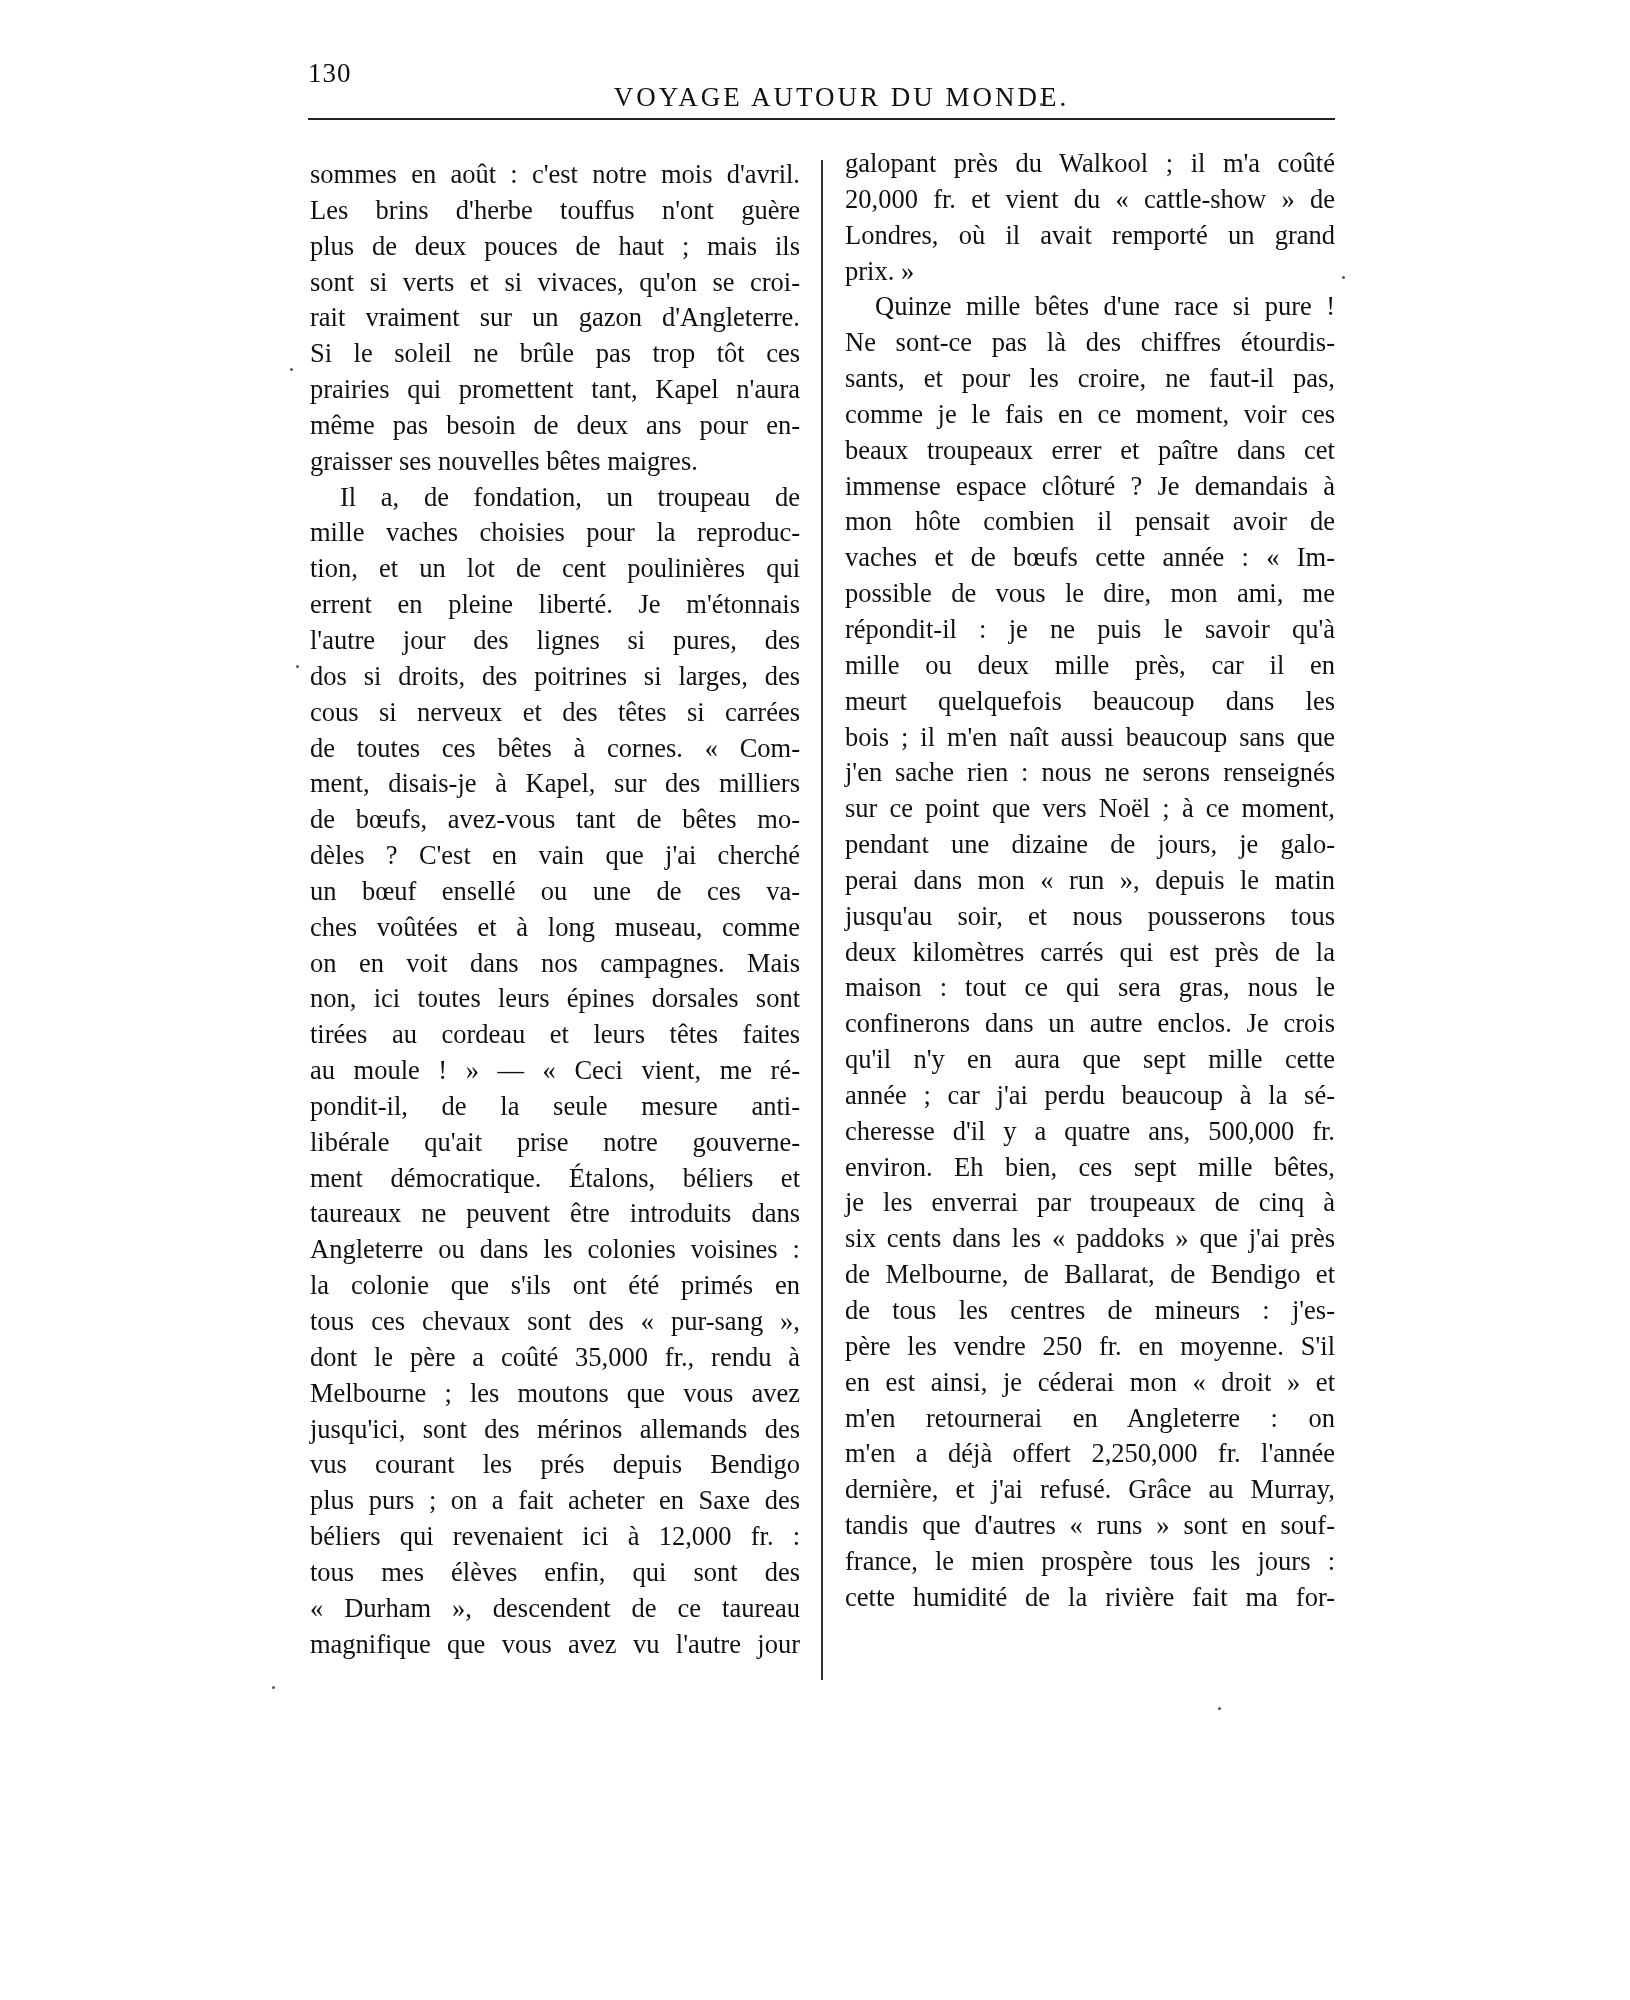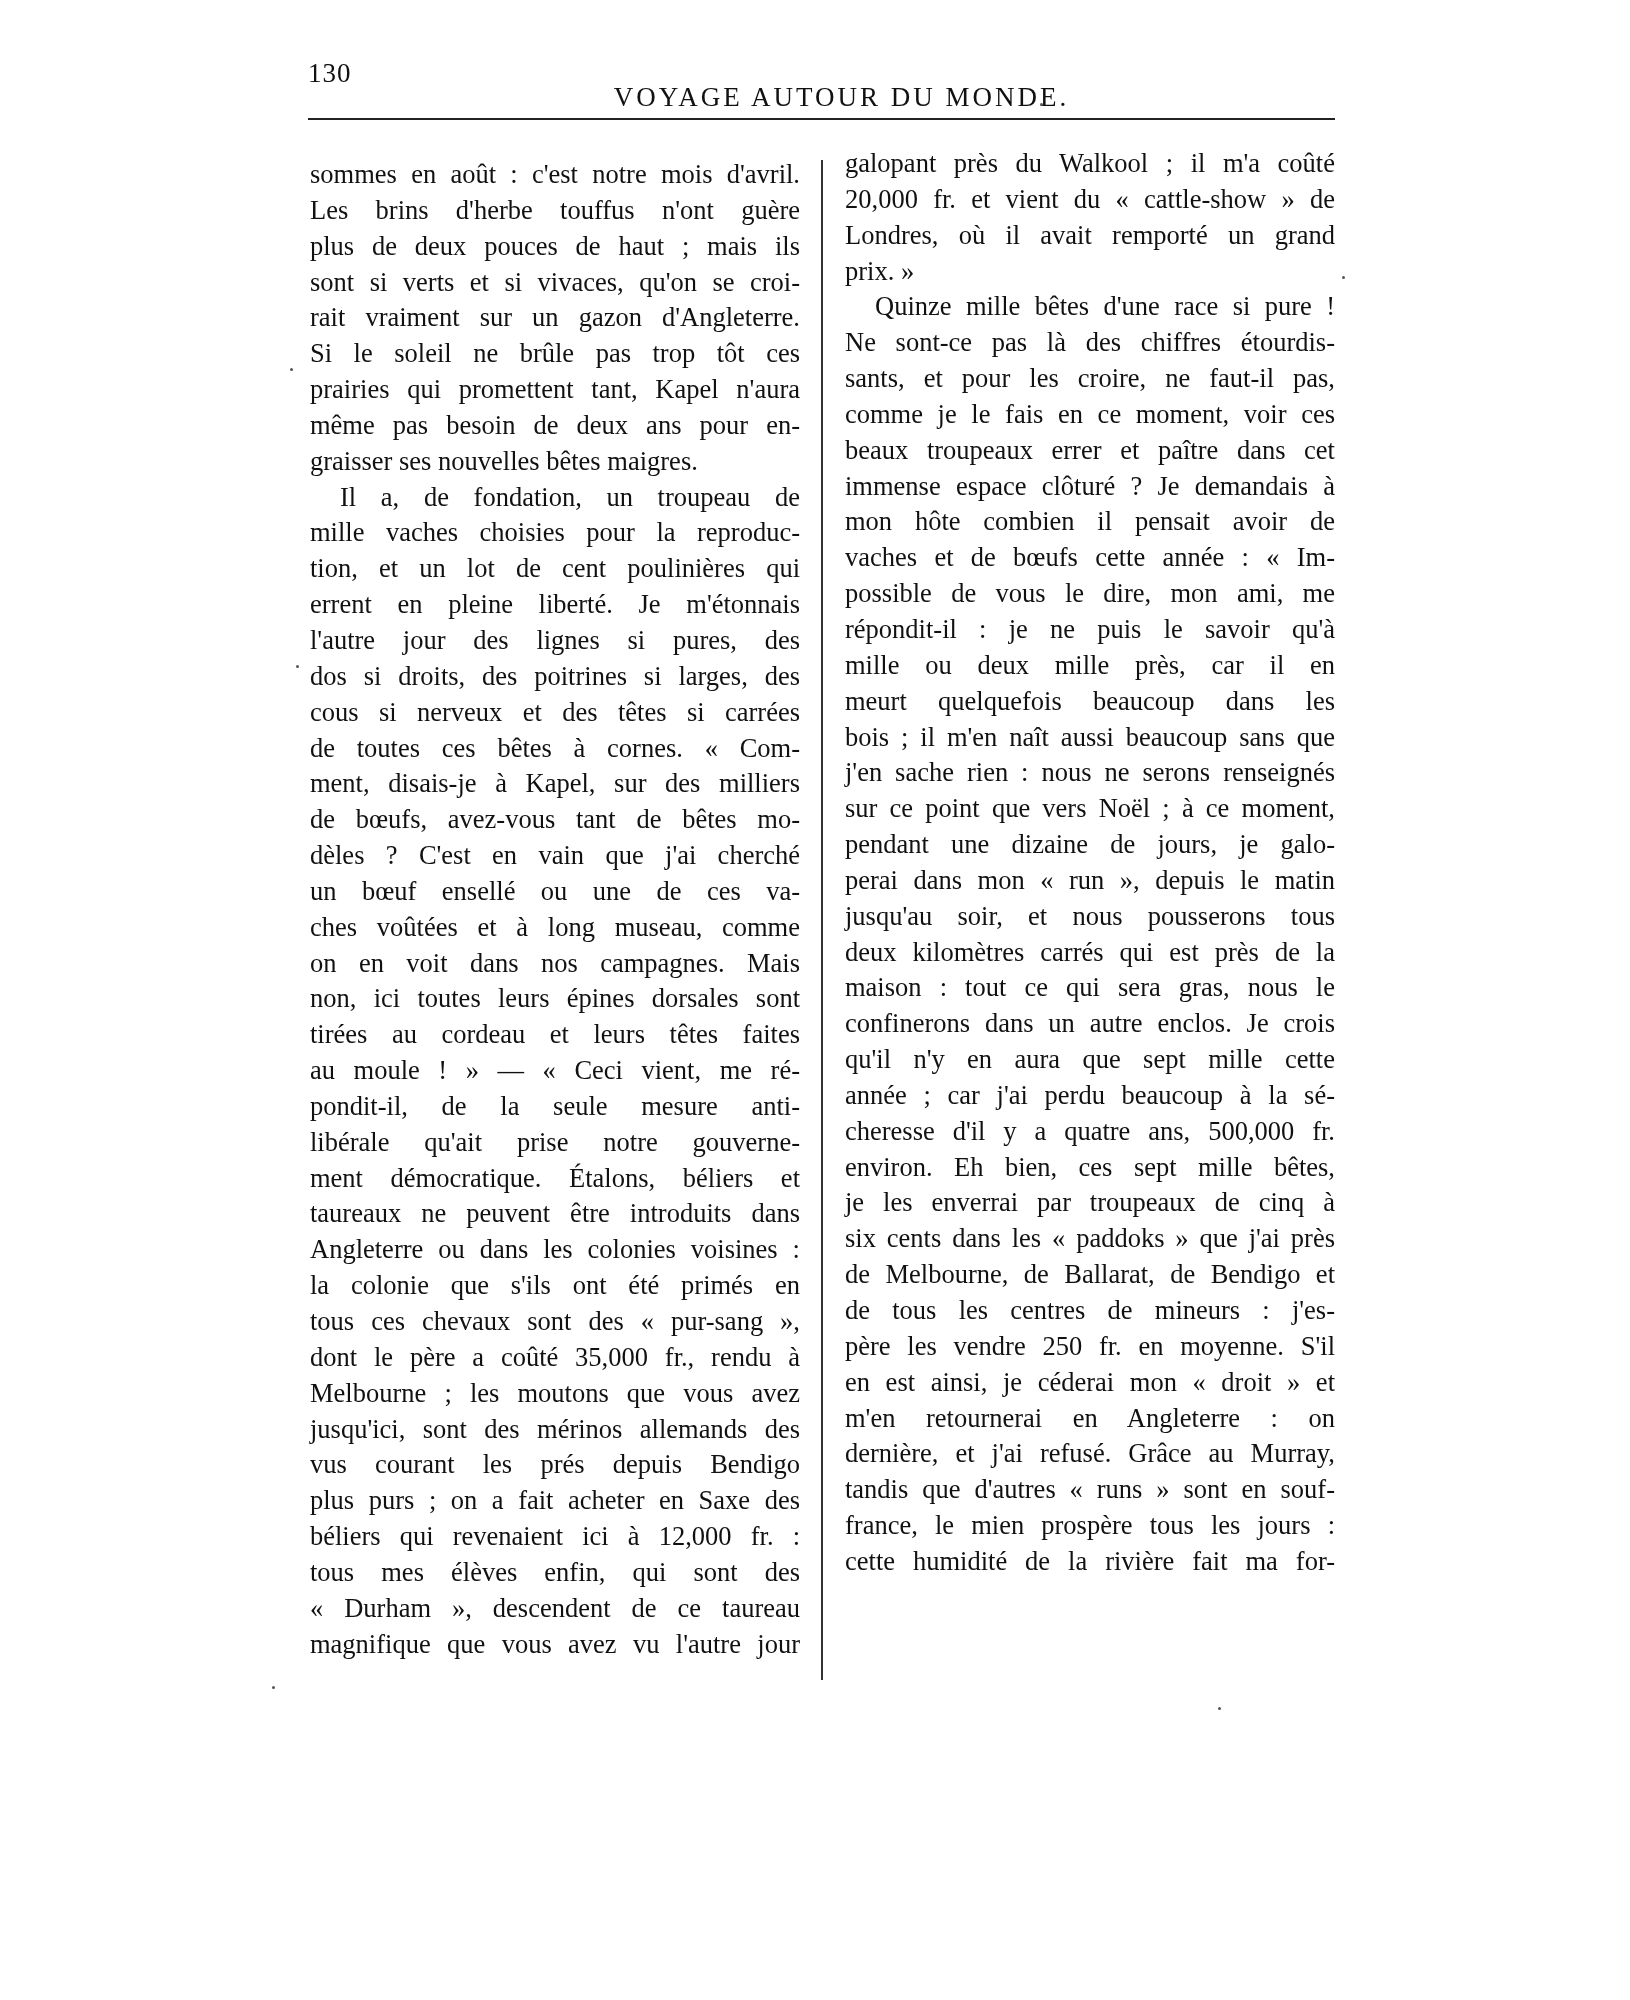--- a/index.html
+++ b/index.html
@@ -109,20 +109,21 @@
       <span class="line">année ; car j'ai perdu beaucoup à la sé-</span>
       <span class="line">cheresse d'il y a quatre ans, 500,000 fr.</span>
       <span class="line">environ. Eh bien, ces sept mille bêtes,</span>
       <span class="line">je les enverrai par troupeaux de cinq à</span>
       <span class="line">six cents dans les « paddoks » que j'ai près</span>
       <span class="line">de Melbourne, de Ballarat, de Bendigo et</span>
       <span class="line">de tous les centres de mineurs : j'es-</span>
       <span class="line">père les vendre 250 fr. en moyenne. S'il</span>
       <span class="line">en est ainsi, je céderai mon « droit » et</span>
       <span class="line">m'en retournerai en Angleterre : on</span>
+      <span class="line">m'en a déjà offert 2,250,000 fr. l'année</span>
       <span class="line">dernière, et j'ai refusé. Grâce au Murray,</span>
       <span class="line">tandis que d'autres « runs » sont en souf-</span>
       <span class="line">france, le mien prospère tous les jours :</span>
       <span class="line">cette humidité de la rivière fait ma for-</span>
     </div>
 
   <div class="speck" style="left:290px;top:368px"></div>
   <div class="speck" style="left:296px;top:665px"></div>
   <div class="speck" style="left:272px;top:1686px"></div>
   <div class="speck" style="left:1342px;top:276px"></div>

